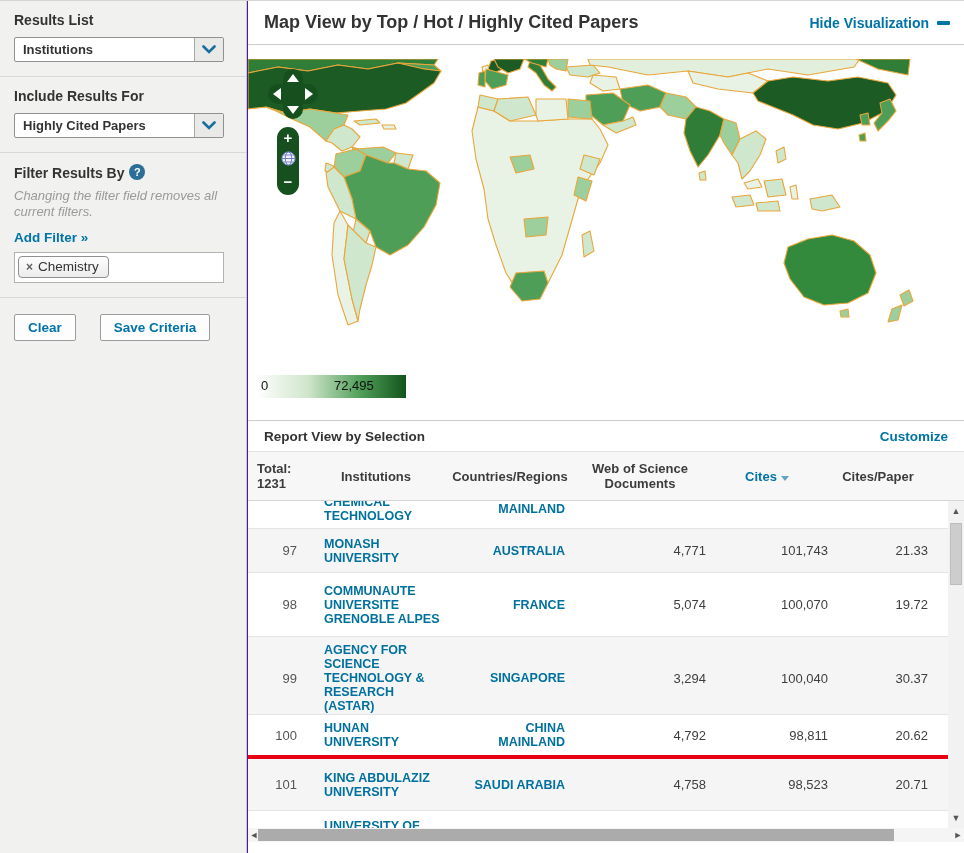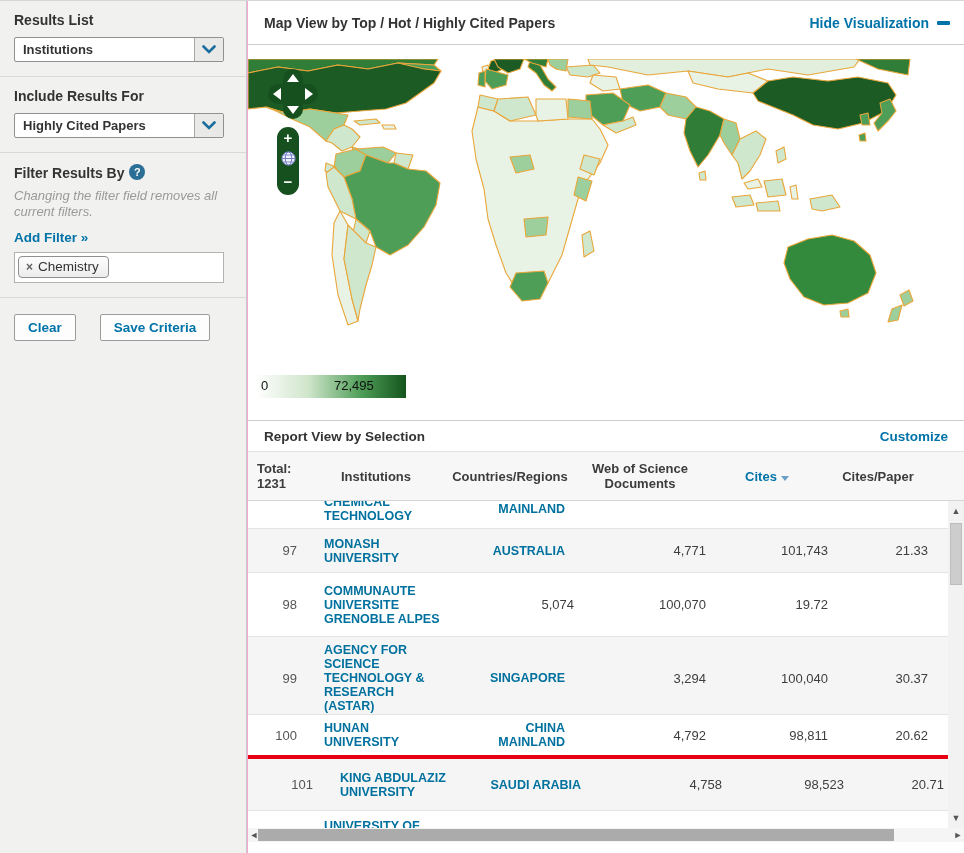--- a/index.html
+++ b/index.html
@@ -1,17 +1,17 @@
 <!DOCTYPE html>
 <html><head>
 <meta charset="utf-8">
 <style>
   * { margin:0; padding:0; box-sizing:border-box; }
   body { font-family:"Liberation Sans", sans-serif; background:#fff; }
-  #app { position:relative; width:964px; height:853px; background:#f9a8d4; border-top:1px solid #d6d6d6; overflow:hidden; }
+  #app { position:relative; width:964px; height:853px; background:#4c1d95; border-top:1px solid #d6d6d6; overflow:hidden; }
 
   
   #sidebar { position:absolute; left:0; top:0; width:247px; height:853px; background:#f1f1f0; border-right:1px solid #c9c9c9; }
   .side-section { padding:11px 14px 14px 14px; border-bottom:1px solid #d8d8d8; }
   .side-head { font-size:14px; font-weight:bold; color:#333; }
   .selectbox { margin-top:9px; width:210px; height:25px; background:#fff; border:1px solid #919191; border-radius:2px; display:flex; align-items:center; cursor:pointer; }
   .selectbox .sel-text { flex:1; padding-left:8px; font-size:13px; font-weight:bold; color:#333; }
   .selectbox .sel-arrow { width:29px; height:100%; background:#e9e9e8; border-left:1px solid #a8a8a8; display:flex; align-items:center; justify-content:center; }
   .help-badge { display:inline-block; width:16px; height:16px; border-radius:50%; background:#2b6e96; color:#fff; font-size:11px; font-weight:bold; text-align:center; line-height:16px; vertical-align:2px; margin-left:5px; }
   .side-note { margin-top:7px; font-size:13px; font-style:italic; color:#9a9a9a; line-height:16px; width:210px; }
@@ -19,21 +19,21 @@
   .filter-box { margin-top:6px; width:210px; min-height:31px; background:#fff; border:1px solid #b3b3b3; padding:3px; }
   .chip { display:inline-flex; align-items:center; gap:5px; border:1px solid #8f8f8f; border-radius:4px; padding:2px 9px 3px 7px; background:linear-gradient(#fdfdfd,#ececec); cursor:pointer; }
   .chip .x { color:#5f5f5f; font-size:12px; font-weight:bold; }
   .chip .chip-label { color:#333; font-size:13.5px; }
   .btn-row { padding:16px 14px; display:flex; gap:24px; }
   .btn { background:#fdfdfd; border:1px solid #9c9c9c; border-radius:2px; padding:5px 13px; font-size:13.5px; font-weight:bold; color:#0073a8; cursor:pointer; font-family:"Liberation Sans",sans-serif; }
 
   
   #main { position:absolute; left:248px; top:0; width:716px; height:853px; background:#fff; }
   #map-header { height:44px; border-bottom:1px solid #ccc; display:flex; align-items:center; justify-content:space-between; padding:0 14px 0 16px; }
-  #map-title { font-size:14px; font-weight:bold; color:#333; }
+  #map-title { font-size:18px; font-weight:bold; color:#333; }
   #hide-vis { display:flex; align-items:center; gap:8px; cursor:pointer; }
   #hide-vis .link { font-size:14px; }
   .minus-dash { display:inline-block; width:13px; height:4px; background:#0073a8; border-radius:1px; }
 
   #map-area { position:relative; height:375px; background:#fff; overflow:hidden; }
   #map-svg { position:absolute; left:0; top:14px; }
 
   
   #pan-control { position:absolute; left:20px; top:24px; width:50px; height:50px; }
   #pan-control .bar-v { position:absolute; left:15px; top:0; width:20px; height:50px; border-radius:10px; background:#17501f; }
@@ -68,21 +68,21 @@
   .trow.alt { background:#f5f5f5; }
   .trow.hl { border-bottom:4px solid #e60012; }
   .cell-rank { text-align:right; padding-right:9px; font-size:13px; color:#555; }
   .cell-inst { padding:6px 0 6px 18px; }
   .cell-inst .inst-text { width:116px; font-size:12.5px; font-weight:bold; color:#00719f; line-height:14px; cursor:pointer; }
   .cell-country { padding:6px 0 6px 17px; }
   .cell-country .country-text { width:102px; font-size:12.5px; font-weight:bold; color:#00719f; line-height:14px;text-align:right; }
   .cell-num { text-align:right; font-size:13px; color:#3e3e3e; }
   .r-partial { height:40px; margin-top:-12px; }
   .r-2line { height:44px; }
-  .r-3line { height:52px;padding-left:16px; }
+  .r-3line { height:52px; }
   .r-4line { height:64px; }
   .r-5line { height:78px; }
 
   
   #vscroll { position:absolute; right:0; top:0; width:16px; bottom:14px; background:#f2f2f2; }
   #vscroll .arr { position:absolute; left:0; width:16px; height:16px; text-align:center; font-size:9px; color:#555; line-height:16px; cursor:pointer; }
   #vscroll .arr-up { top:2px; }
   #vscroll .arr-down { bottom:2px; }
   #vscroll .vthumb { position:absolute; left:2px; top:22px; width:12px; height:62px; background:#cdcdcd; border:1px solid #bdbdbd; cursor:grab; }
   #hscroll { position:absolute; left:0; right:0; bottom:0; height:14px; background:#f5f5f5; }
@@ -307,20 +307,23 @@
           <div class="cell-num">4,771</div>
           <div class="cell-num">101,743</div>
           <div class="cell-num">21.33</div>
         </div>
 
         <div class="trow tgrid r-4line">
           <div class="cell-rank">98</div>
           <div class="cell-inst">
               <div class="inst-text">COMMUNAUTE UNIVERSITE GRENOBLE ALPES</div>
             </div>
+          <div class="cell-country">
+              <div class="country-text">FRANCE</div>
+            </div>
           <div class="cell-num">5,074</div>
           <div class="cell-num">100,070</div>
           <div class="cell-num">19.72</div>
         </div>
 
         <div class="trow tgrid alt r-5line">
           <div class="cell-rank">99</div>
           <div class="cell-inst">
               <div class="inst-text">AGENCY FOR SCIENCE TECHNOLOGY &amp; RESEARCH (ASTAR)</div>
             </div>

